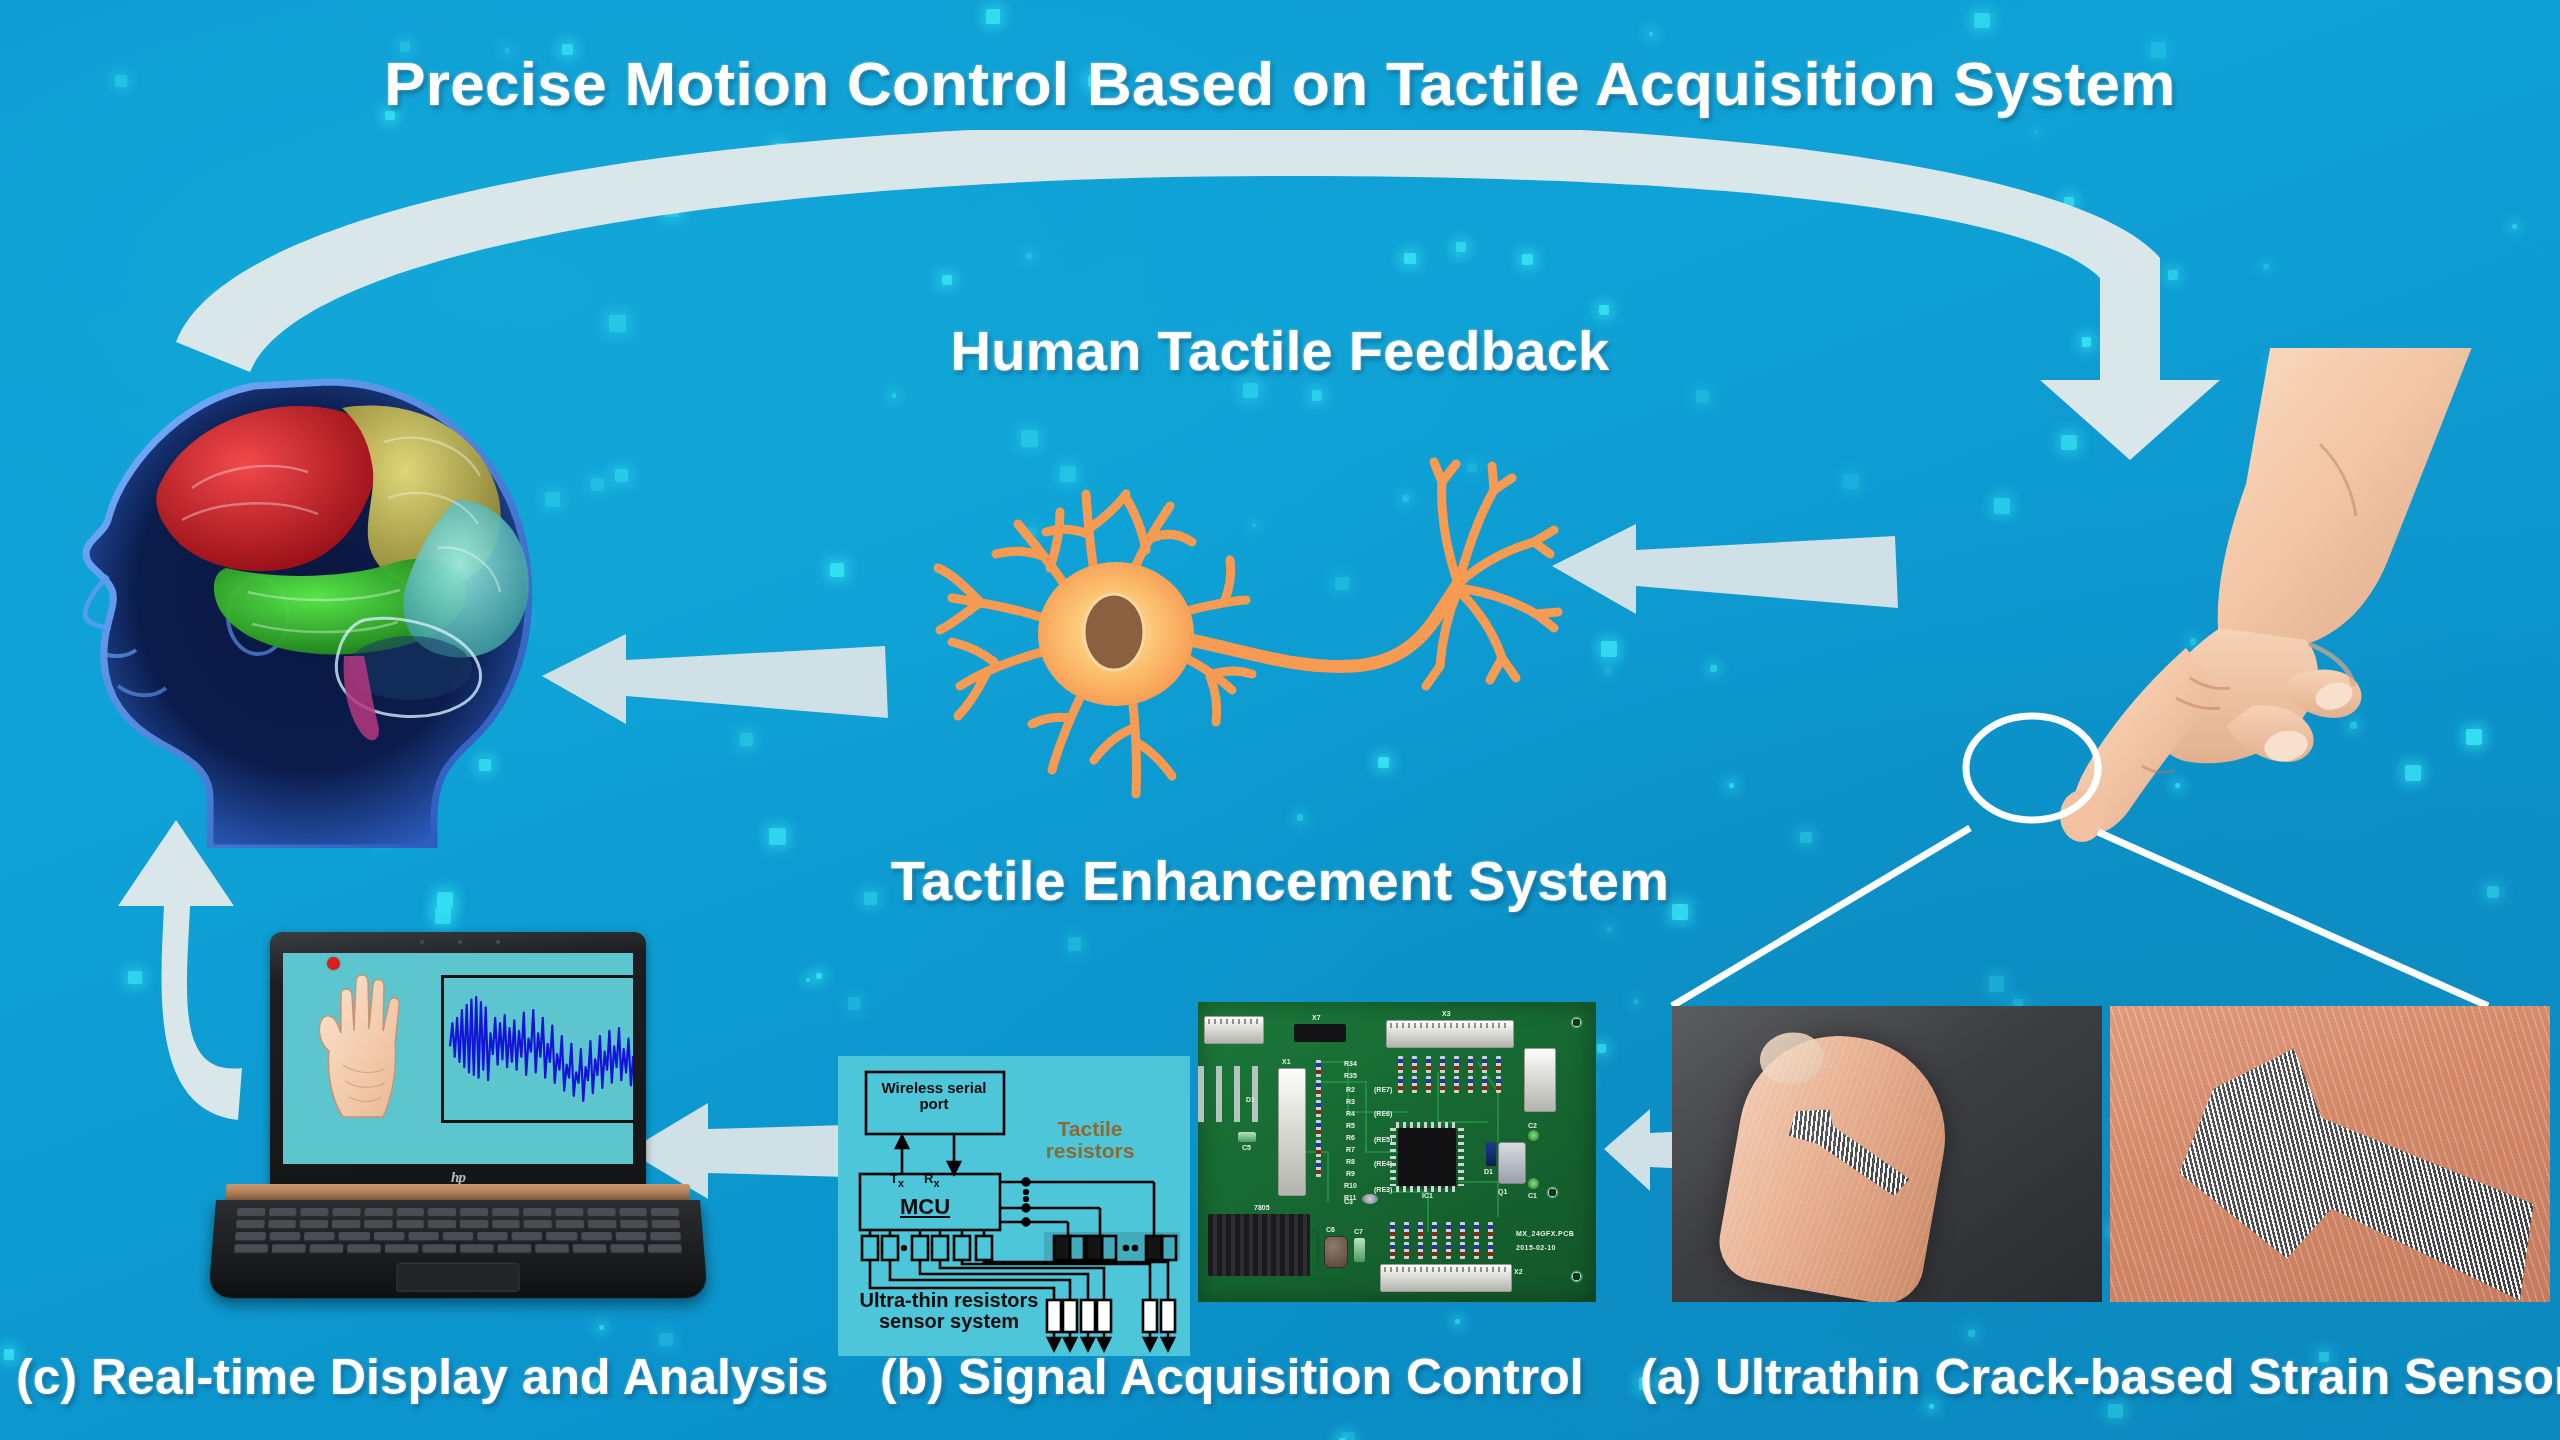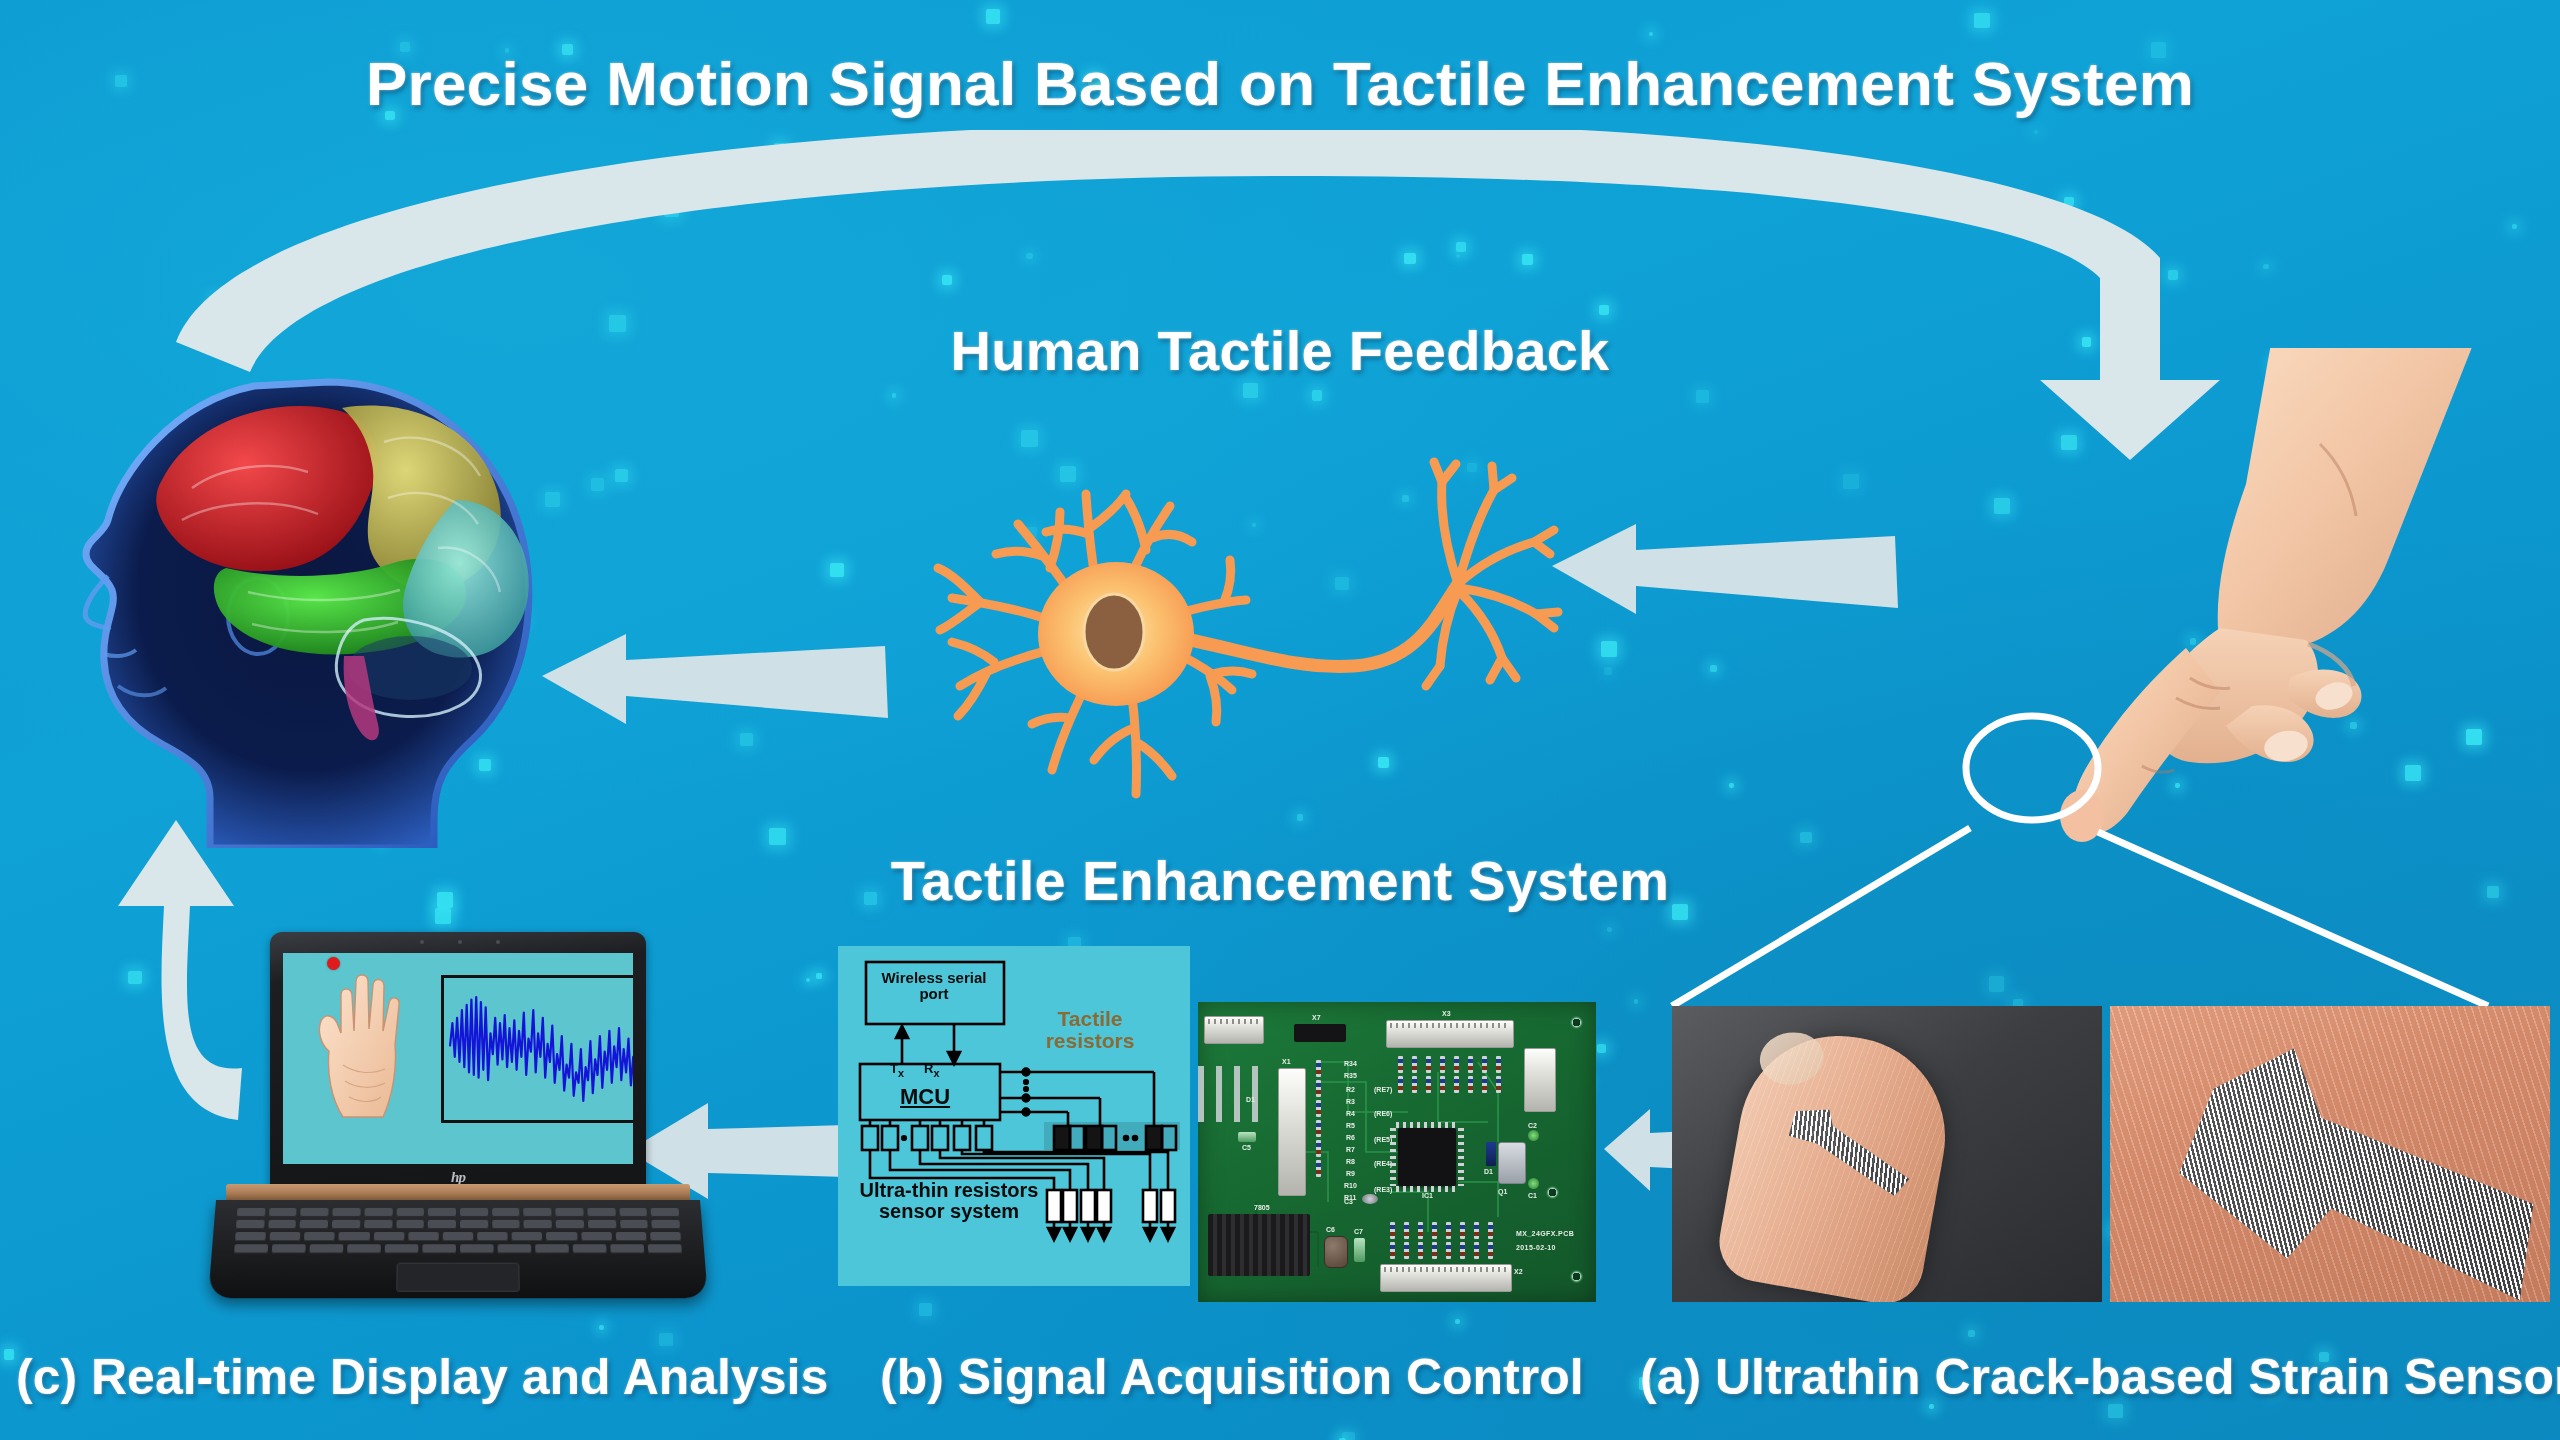--- a/index.html
+++ b/index.html
@@ -102,21 +102,21 @@
   .scr-hand{position:absolute;left:24px;top:16px;width:118px;height:150px;}
   .scr-plot{
     position:absolute;left:158px;top:22px;width:200px;height:142px;
     border:3px solid #111;background:#5cc5ce;
   }
   .reddot{position:absolute;width:13px;height:13px;border-radius:50%;
     background:#e01b1b;left:44px;top:4px;box-shadow:0 0 2px rgba(0,0,0,.4);}
 
   
   #circuit{
-    position:absolute;left:838px;top:946px;width:352px;height:340px;
+    position:absolute;left:838px;top:1056px;width:352px;height:300px;
     background:#4cc6d8;
   }
   .cdiag{position:absolute;inset:0;}
   .ctext{position:absolute;color:#0b0b0b;font-weight:700;line-height:1.04;}
   #c-wireless{left:36px;top:24px;width:120px;text-align:center;font-size:15px;}
   #c-mcu{left:62px;top:140px;font-size:22px;text-decoration:underline;}
   #c-tx{left:52px;top:116px;font-size:13px;}
   #c-rx{left:86px;top:116px;font-size:13px;}
   #c-ext{left:192px;top:62px;width:120px;text-align:center;font-size:21px;color:#8a6a35;font-weight:700;}
   #c-ultra{left:16px;top:234px;width:190px;text-align:center;font-size:20px;}
@@ -304,21 +304,21 @@
       <div class="p" style="width: 12.6814px; height: 12.6814px; left: 591.43px; top: 478.11px; opacity: 0.37;"></div>
       <div class="p" style="width: 5.788px; height: 5.788px; left: 2262.84px; top: 263.627px; opacity: 0.41;"></div>
       <div class="p" style="width: 12.0477px; height: 12.0477px; left: 2487.14px; top: 885.823px; opacity: 0.54;"></div>
       <div class="p" style="width: 6.18374px; height: 6.18374px; left: 2190.16px; top: 638.488px; opacity: 0.52;"></div>
       <div class="p" style="width: 15.5942px; height: 15.5942px; left: 2060.94px; top: 434.842px; opacity: 0.73;"></div>
       <div class="p" style="width: 11.5322px; height: 11.5322px; left: 371.887px; top: 242.43px; opacity: 0.53;"></div>
       <div class="p" style="width: 16.7783px; height: 16.7783px; left: 1021.45px; top: 430.047px; opacity: 0.48;"></div>
       <div class="p" style="width: 11.573px; height: 11.573px; left: 479.245px; top: 759.189px; opacity: 0.78;"></div>
     </div>
 
-  <div class="ttl" id="main-title">Precise Motion Signal Based on Tactile Enhancement System</div>
+  <div class="ttl" id="main-title">Precise Motion Control Based on Tactile Acquisition System</div>
 
   <div class="ttl" id="lbl-system">Tactile Enhancement System</div>
 
   <div class="ttl" id="lbl-feedback">Human Tactile Feedback</div>
 
   <svg class="arrowsvg" style="left:0;top:130px;width:2560px;height:340px;" viewBox="0 0 2560 340">
     <path class="arw" d="M176 212
       C 230 70, 700 -8, 1280 -8
       C 1760 -8, 2090 46, 2160 128
       L 2160 250

